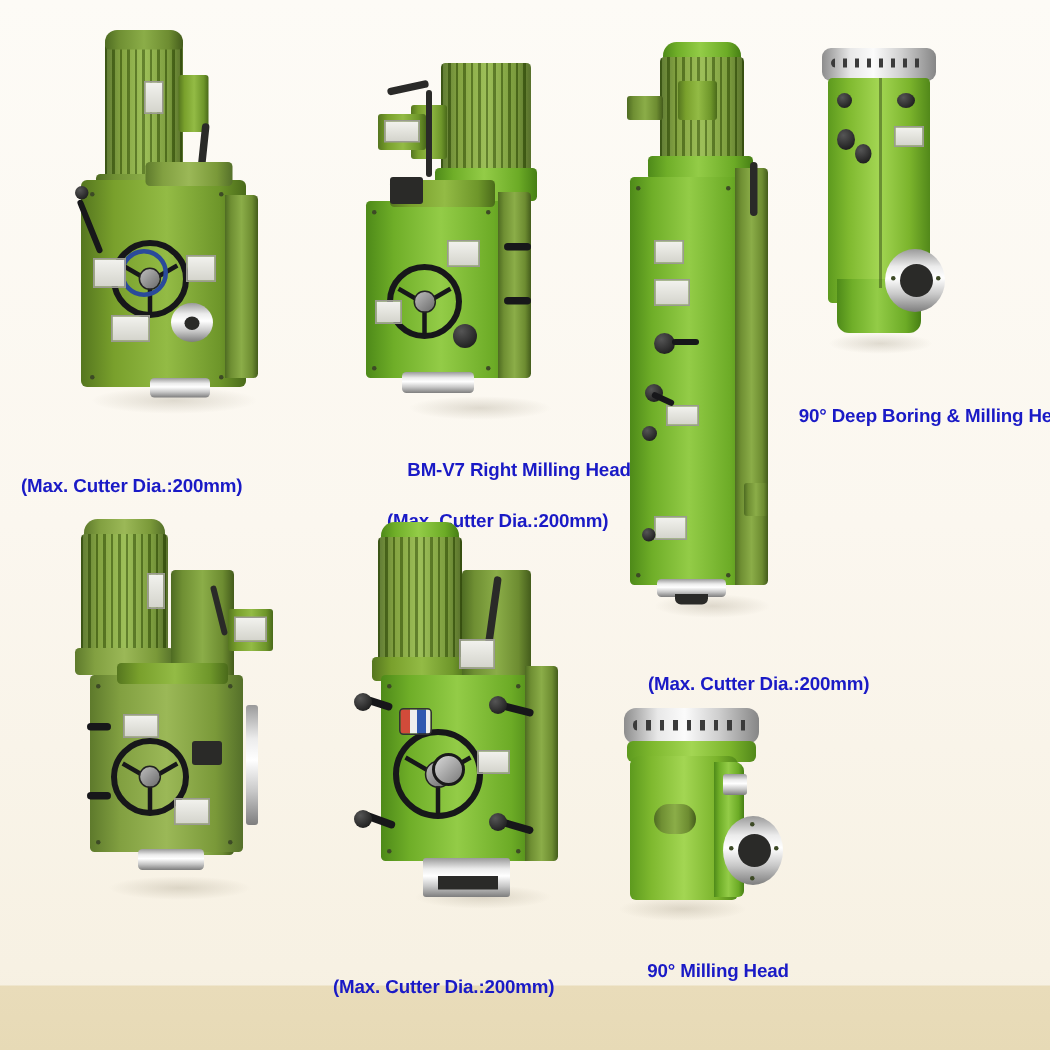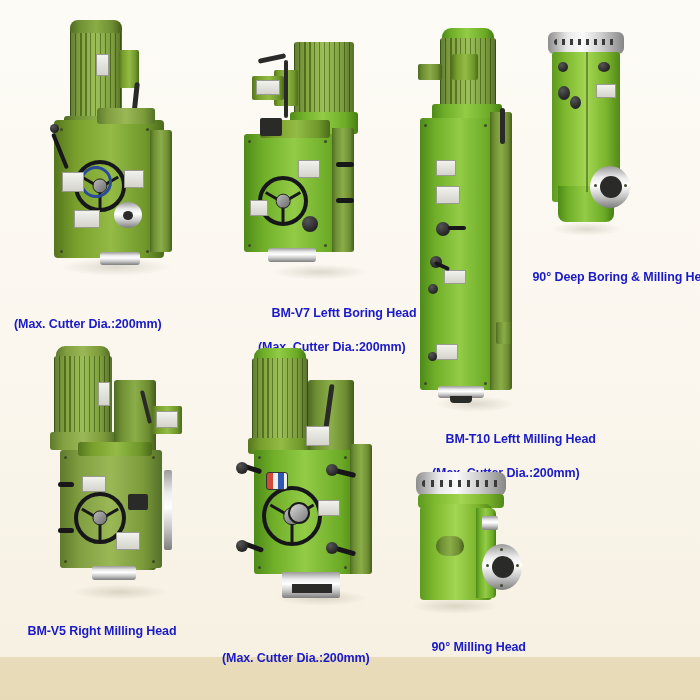--- a/index.html
+++ b/index.html
@@ -143,21 +143,21 @@
     <div class="lever" style="left:104px;top:156px;width:18px;height:5px;border-radius:3px;"></div>
     <div class="knob" style="left:70px;top:174px;width:16px;height:16px;"></div>
     <div class="mpart silver-v" style="left:36px;top:206px;width:48px;height:14px;border-radius:3px;"></div>
     <div class="bolt" style="left:16px;top:98px;"></div>
     <div class="bolt" style="left:16px;top:202px;"></div>
     <div class="bolt" style="left:92px;top:98px;"></div>
     <div class="bolt" style="left:92px;top:202px;"></div>
   </div>
 
   <div class="caption" style="left:258px;top:288px;">
-    <span>BM-V7 Leftt Boring Head</span>
+    <span>BM-V7 Right Milling Head</span>
     <span class="l2">(Max. Cutter Dia.:200mm)</span>
   </div>
 
   <div class="machine" style="left:412px;top:22px;width:118px;height:390px;">
     <div class="shadowpad" style="left:24px;top:374px;width:78px;height:16px;"></div>
     <div class="mpart g-bright" style="left:30px;top:6px;width:52px;height:14px;border-radius:9px 9px 3px 3px;"></div>
     <div class="mpart motor-fins" style="left:28px;top:16px;width:56px;height:70px;border-radius:3px;"></div>
     <div class="mpart g-mid" style="left:40px;top:32px;width:26px;height:26px;border-radius:2px;"></div>
     <div class="mpart g-dark" style="left:6px;top:42px;width:24px;height:16px;border-radius:2px;"></div>
     <div class="mpart g-bright" style="left:20px;top:82px;width:70px;height:16px;border-radius:3px;"></div>
@@ -178,21 +178,20 @@
     <div class="mpart g-dark" style="left:84px;top:300px;width:16px;height:22px;border-radius:2px;"></div>
     <div class="mpart silver-v" style="left:26px;top:364px;width:46px;height:12px;border-radius:3px;"></div>
     <div class="mpart dark" style="left:38px;top:374px;width:22px;height:7px;border-radius:0 0 4px 4px;"></div>
     <div class="bolt" style="left:12px;top:102px;"></div>
     <div class="bolt" style="left:12px;top:360px;"></div>
     <div class="bolt" style="left:72px;top:102px;"></div>
     <div class="bolt" style="left:72px;top:360px;"></div>
   </div>
 
   <div class="caption" style="left:432px;top:414px;">
-    <span>BM-T10 Leftt Milling Head</span>
     <span class="l2">(Max. Cutter Dia.:200mm)</span>
   </div>
 
   <div class="machine" style="left:534px;top:26px;width:106px;height:208px;">
     <div class="shadowpad" style="left:18px;top:196px;width:70px;height:14px;"></div>
     <div class="mpart silver" style="left:14px;top:6px;width:76px;height:22px;border-radius:6px;"></div>
     <div class="mpart" style="left:20px;top:13px;width:64px;height:6px;
          background:repeating-linear-gradient(90deg,#3a3a3a 0 3px,rgba(0,0,0,0) 3px 8px);
          border-radius:3px;"></div>
     <div class="mpart g-lime" style="left:18px;top:26px;width:68px;height:150px;border-radius:3px;"></div>
@@ -243,21 +242,20 @@
     <div class="mpart dark" style="left:104px;top:152px;width:20px;height:16px;border-radius:2px;"></div>
     <div class="mpart silver-v" style="left:140px;top:128px;width:8px;height:80px;border-radius:2px;"></div>
     <div class="mpart silver-v" style="left:68px;top:224px;width:44px;height:14px;border-radius:3px;"></div>
     <div class="bolt" style="left:40px;top:114px;"></div>
     <div class="bolt" style="left:40px;top:218px;"></div>
     <div class="bolt" style="left:128px;top:114px;"></div>
     <div class="bolt" style="left:128px;top:218px;"></div>
   </div>
 
   <div class="caption" style="left:14px;top:606px;">
-    <span>BM-V5 Right Milling Head</span>
   </div>
 
   <div class="machine" style="left:234px;top:344px;width:156px;height:262px;">
     <div class="shadowpad" style="left:42px;top:246px;width:92px;height:16px;"></div>
     <div class="mpart g-bright" style="left:20px;top:4px;width:52px;height:13px;border-radius:9px 9px 3px 3px;"></div>
     <div class="mpart motor-fins" style="left:18px;top:14px;width:56px;height:84px;border-radius:3px;"></div>
     <div class="mpart g-mid" style="left:14px;top:94px;width:64px;height:16px;border-radius:3px;"></div>
 
     <div class="mpart g-dark" style="left:74px;top:36px;width:46px;height:74px;border-radius:3px;"></div>
     <div class="mpart dark" style="left:92px;top:40px;width:5px;height:52px;border-radius:3px;transform:rotate(8deg);"></div>

